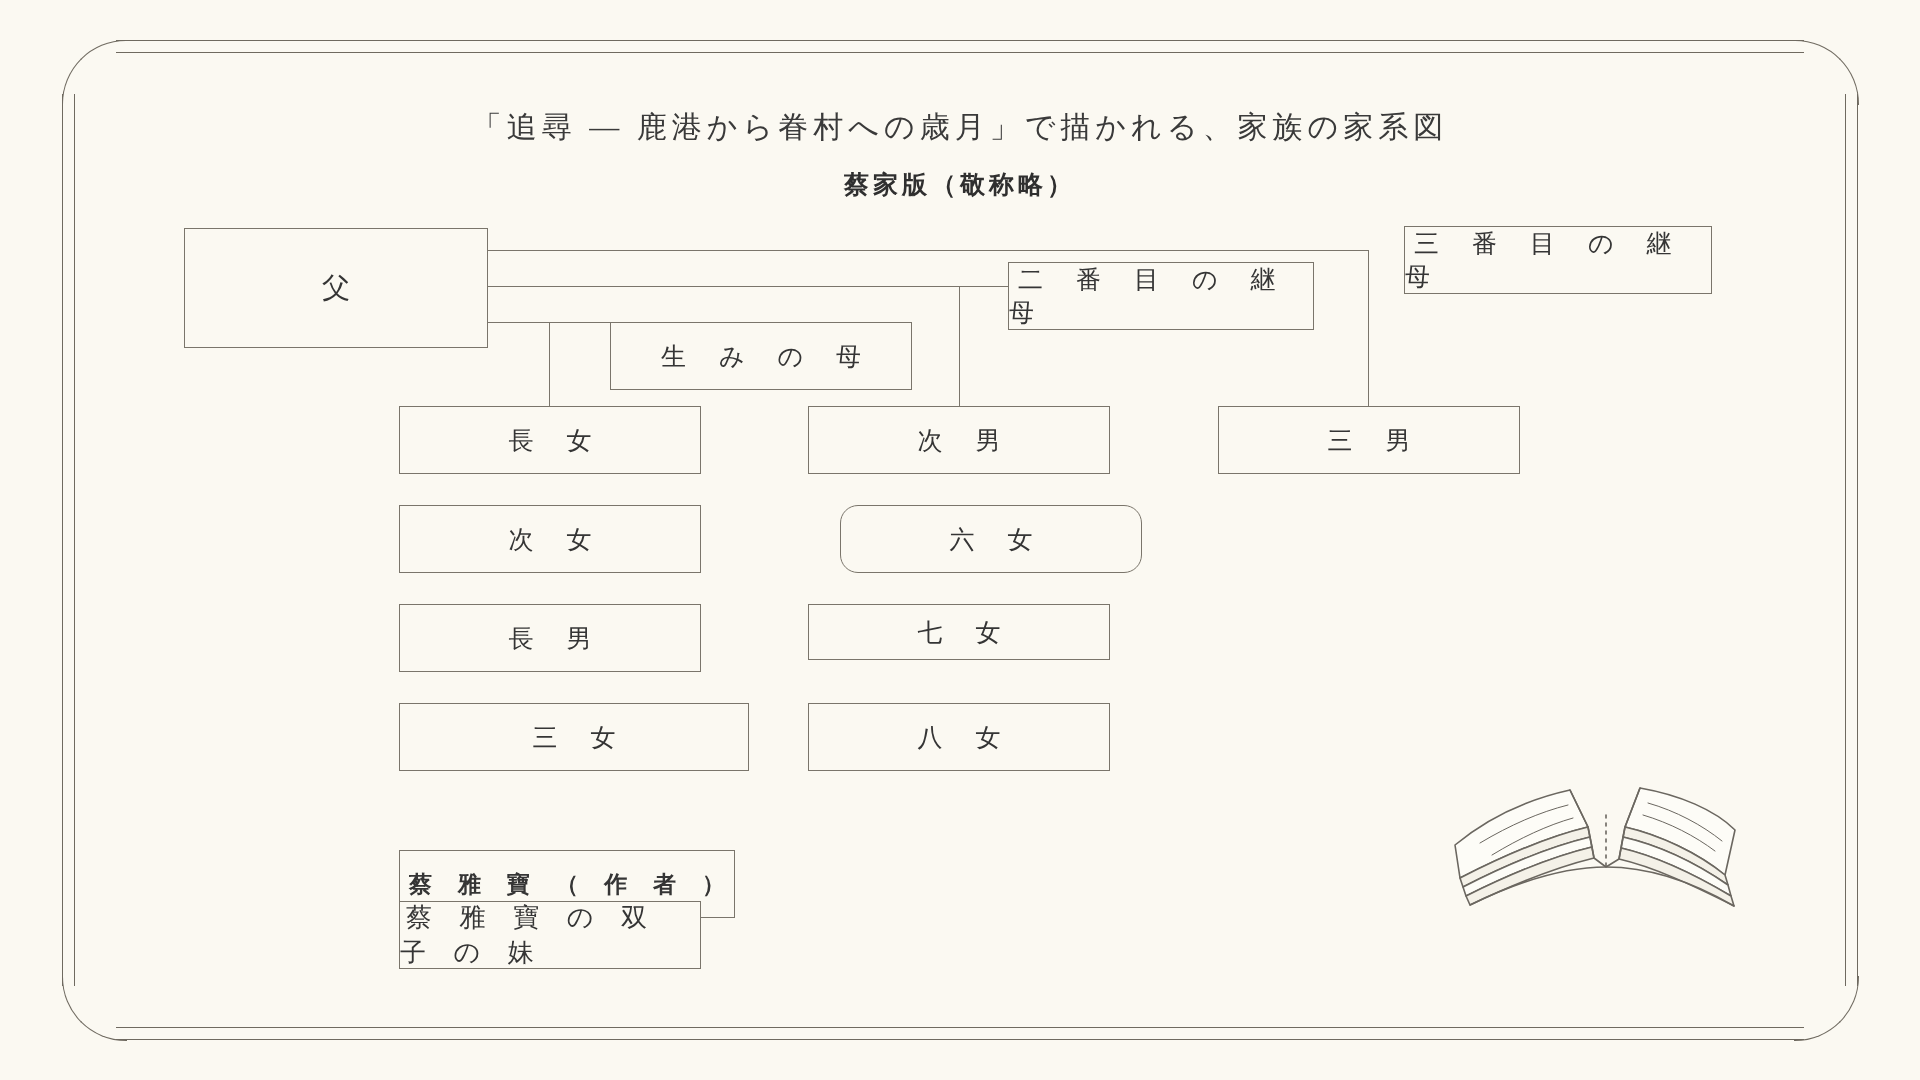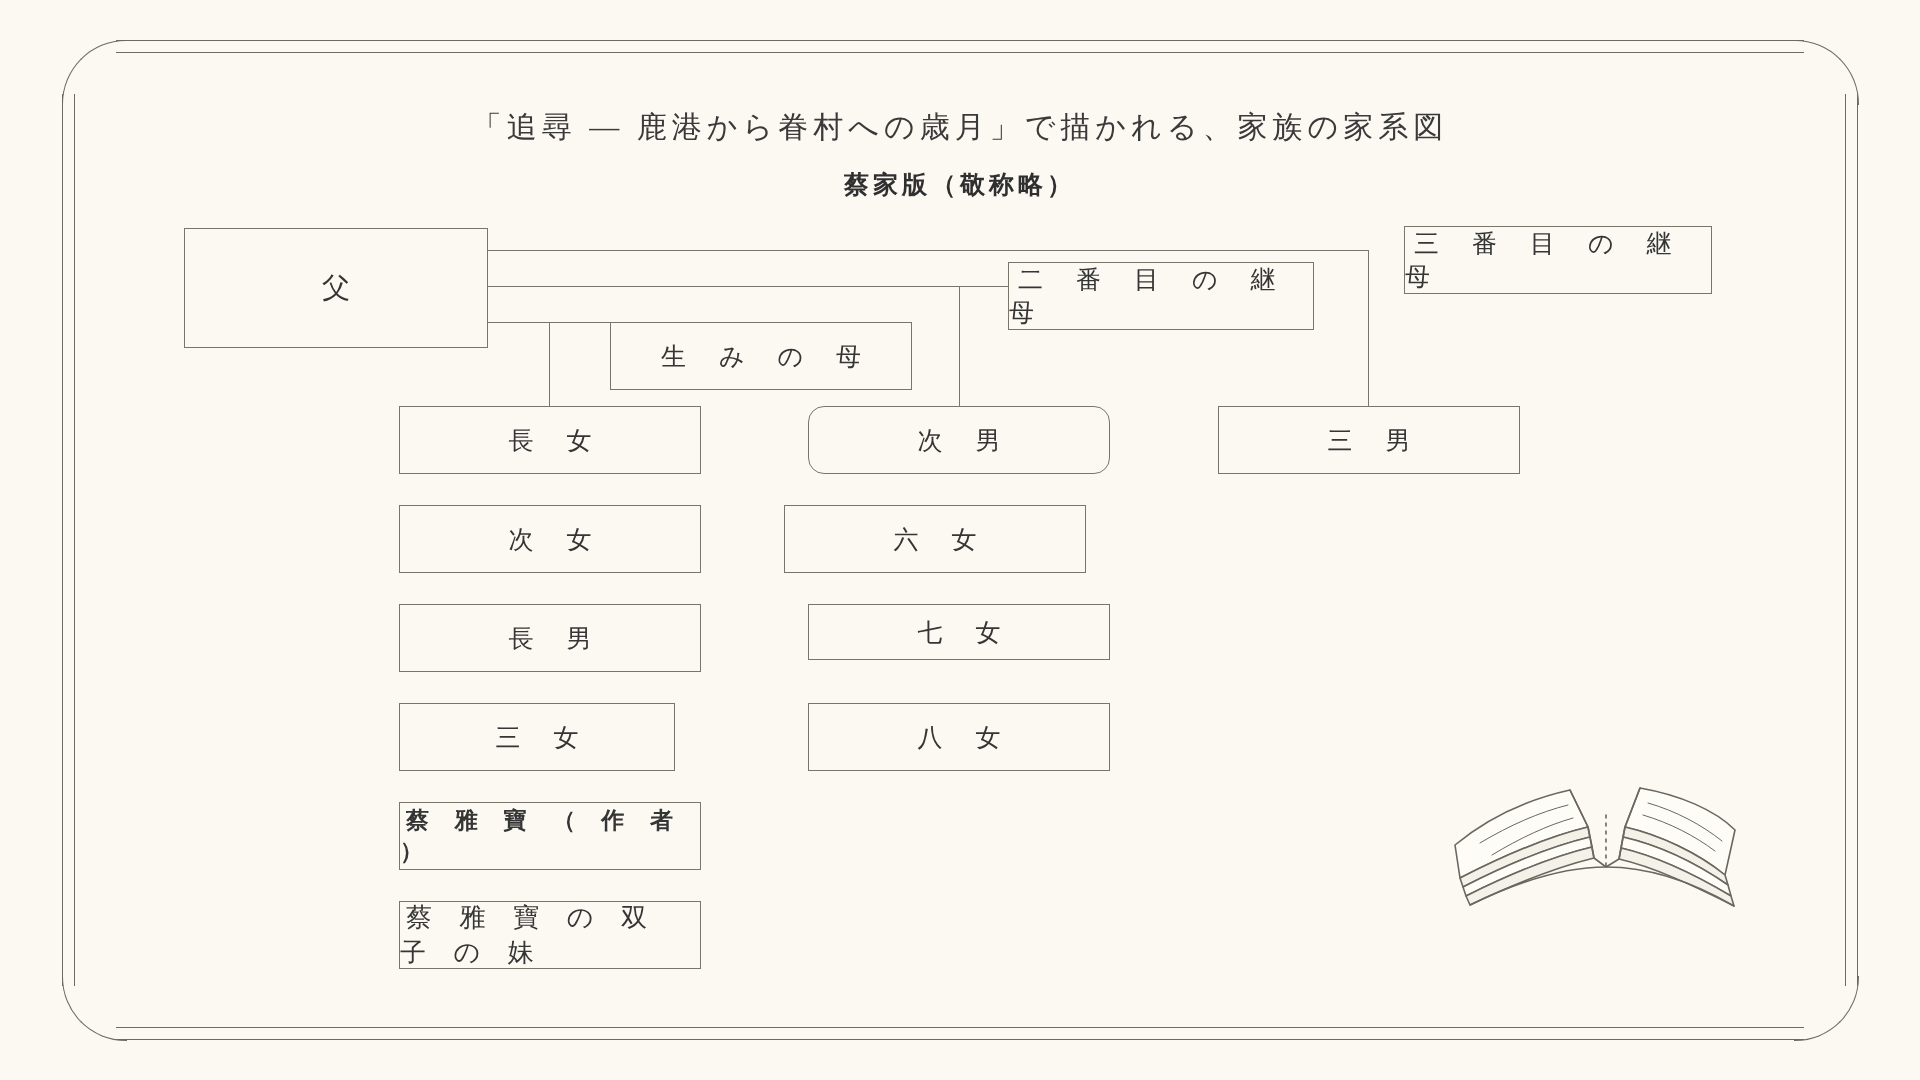--- a/index.html
+++ b/index.html
@@ -180,34 +180,34 @@
 
   <div class="node" style="left:399px; top:406px; width:302px; height:68px;">
     <span>長 女</span>
   </div>
   <div class="node" style="left:399px; top:505px; width:302px; height:68px;">
     <span>次 女</span>
   </div>
   <div class="node" style="left:399px; top:604px; width:302px; height:68px;">
     <span>長 男</span>
   </div>
-  <div class="node" style="left:399px; top:703px; width:276px; height:68px;">
+  <div class="node" style="left:399px; top:703px; width:350px; height:68px;">
     <span>三 女</span>
   </div>
-  <div class="node bold" style="left:399px; top:802px; width:302px; height:68px;">
+  <div class="node bold" style="left:399px; top:850px; width:336px; height:68px;">
     <span>蔡 雅 寶 （ 作 者 ）</span>
   </div>
   <div class="node small" style="left:399px; top:901px; width:302px; height:68px;">
     <span>蔡 雅 寶 の 双 子 の 妹</span>
   </div>
 
-  <div class="node" style="left:808px; top:406px; width:302px; height:68px;border-radius:16px;">
+  <div class="node" style="left:808px; top:406px; width:302px; height:68px;">
     <span>次 男</span>
   </div>
-  <div class="node" style="left:784px; top:505px; width:302px; height:68px;">
+  <div class="node" style="left:840px; top:505px; width:302px; height:68px;border-radius:18px;">
     <span>六 女</span>
   </div>
   <div class="node" style="left:808px; top:604px; width:302px; height:56px;">
     <span>七 女</span>
   </div>
   <div class="node" style="left:808px; top:703px; width:302px; height:68px;">
     <span>八 女</span>
   </div>
 
   <div class="node" style="left:1218px; top:406px; width:302px; height:68px;">

